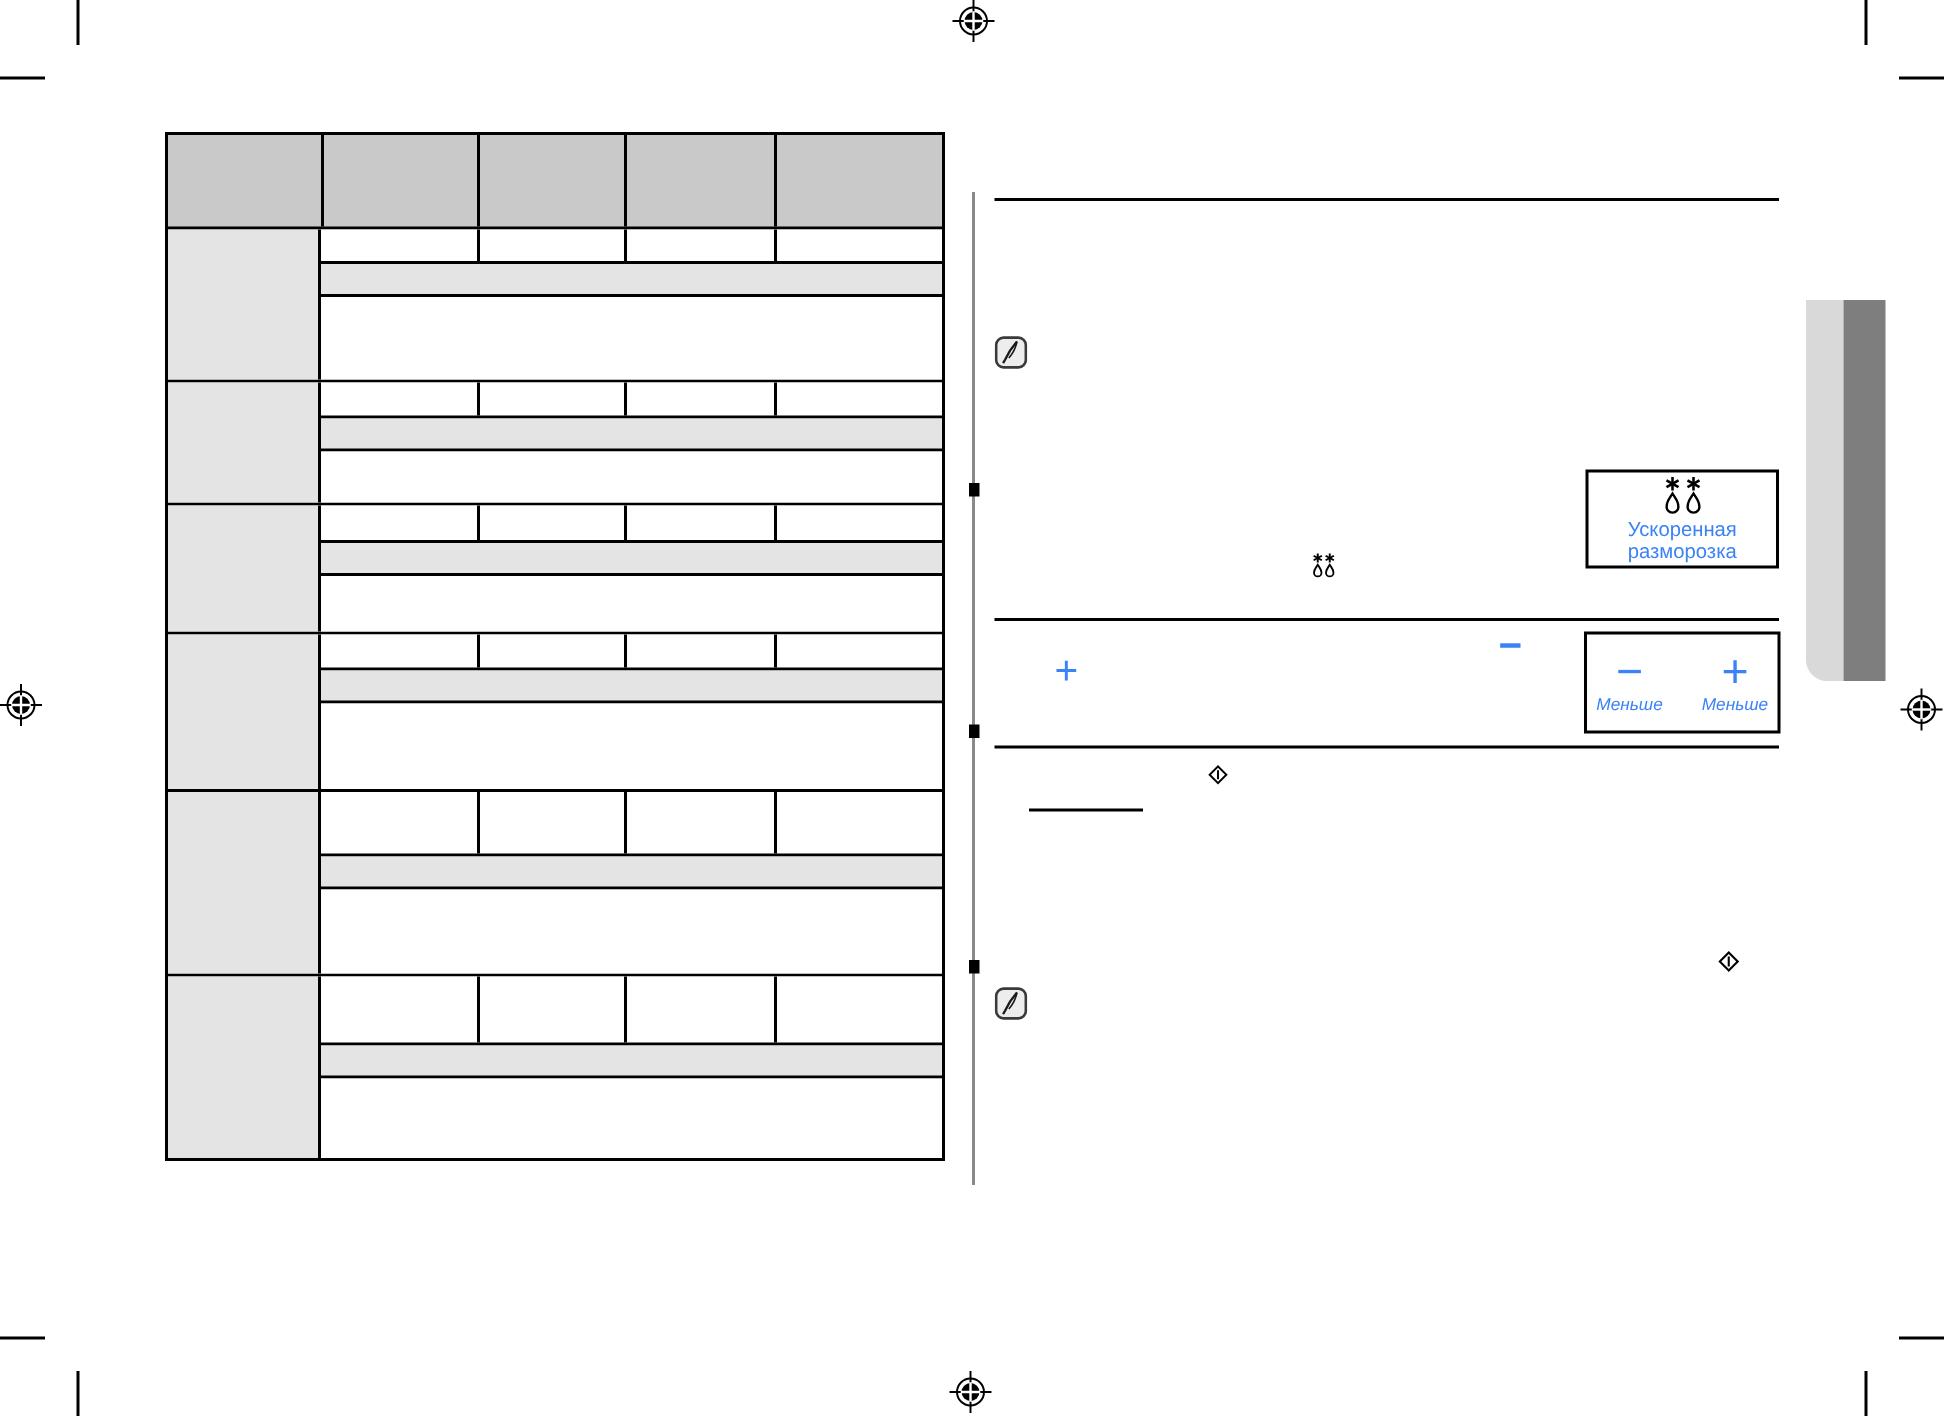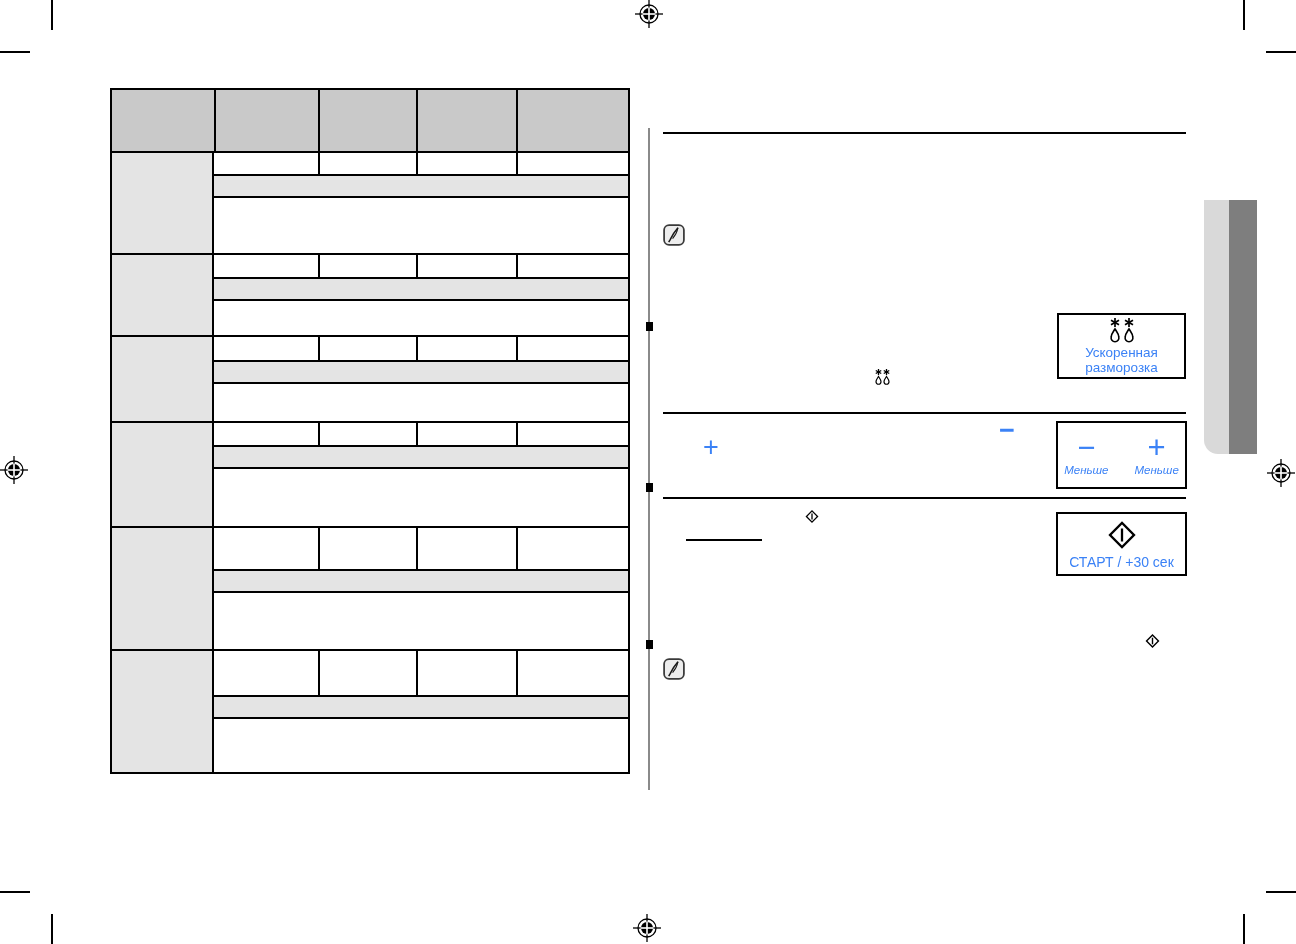--- a/index.html
+++ b/index.html
@@ -252,27 +252,20 @@
       </div>
     </div>
   </div>
 
   <svg class="abs" style="left:805px;top:509px;" width="14" height="15" viewBox="0 0 32 32">
     <rect x="7" y="7" width="18" height="18" transform="rotate(45 16 16)" fill="none" stroke="#000" stroke-width="3"></rect>
     <line x1="16" y1="9" x2="16" y2="23" stroke="#000" stroke-width="3"></line>
   </svg>
   <div class="blank-line" style="left:686px;top:539px;width:76px;"></div>
 
-  <div class="panel-btn" style="left:1056px;top:512px;width:131px;height:64px;">
-    <svg width="32" height="32" viewBox="0 0 32 32">
-      <rect x="7.5" y="7.5" width="17" height="17" transform="rotate(45 16 16)" fill="none" stroke="#000" stroke-width="2.3"></rect>
-      <line x1="16" y1="9.5" x2="16" y2="22.5" stroke="#000" stroke-width="2.3"></line>
-    </svg>
-    <div class="start-label">СТАРТ / +30 сек</div>
-  </div>
 
   <svg class="abs" style="left:1145px;top:633px;" width="15" height="16" viewBox="0 0 32 32">
     <rect x="7" y="7" width="18" height="18" transform="rotate(45 16 16)" fill="none" stroke="#000" stroke-width="3"></rect>
     <line x1="16" y1="9" x2="16" y2="23" stroke="#000" stroke-width="3"></line>
   </svg>
 
   <div class="tab-light"></div>
   <div class="tab-dark"></div>
 
 </div>

